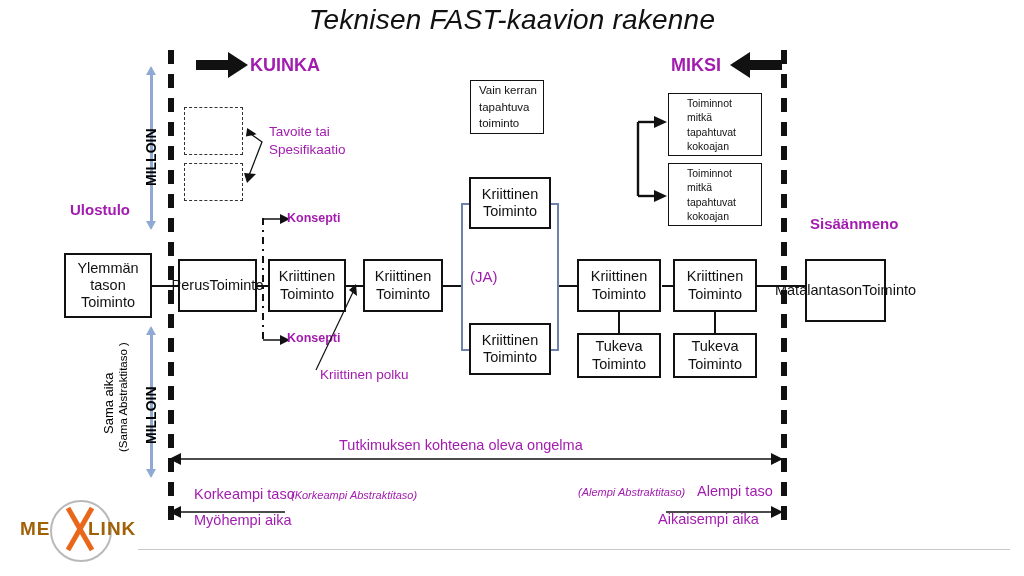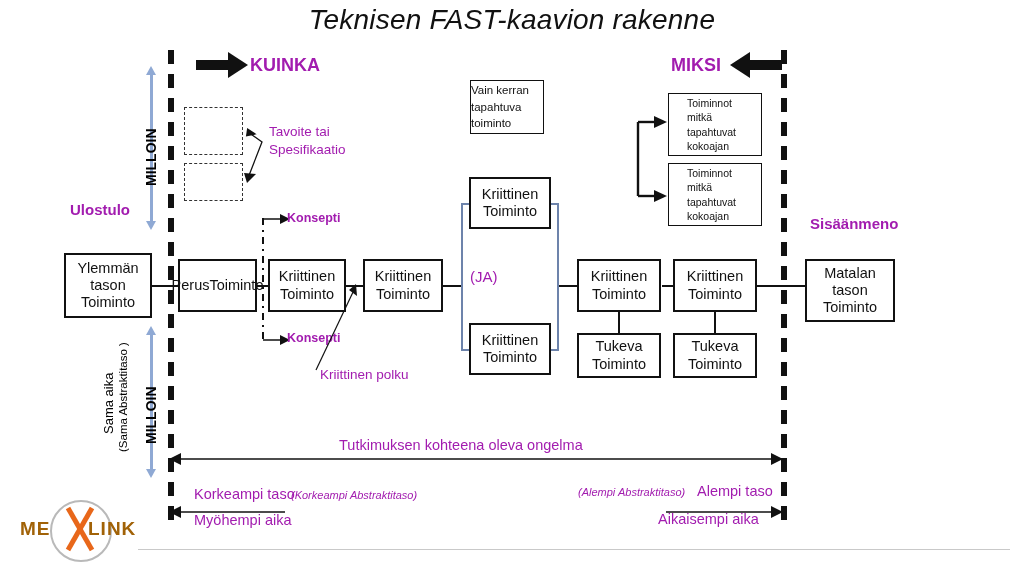--- a/index.html
+++ b/index.html
@@ -14,21 +14,21 @@
   
   .box{position:absolute;box-sizing:border-box;background:#fff;
        border:2.5px solid #111;display:flex;align-items:center;
        justify-content:center;text-align:center;line-height:1.18;
        font-size:14.5px;color:#111;}
   .box.thin{border-width:1.2px;}
   .box.dashed{border:1.4px dashed #333;}
   .box.small{font-size:10.5px;line-height:1.38;text-align:left;
              justify-content:flex-start;padding-left:18px;}
   .box.smallc{font-size:11.5px;line-height:1.45;text-align:left;
-             justify-content:flex-start;}
+             justify-content:flex-start;padding-left:8px;}
 
   
   .lbl{position:absolute;font-size:14px;color:#a21caf;white-space:nowrap;}
   .lbl.b{font-weight:bold;}
   .lbl.big{font-size:18px;font-weight:bold;}
   .lbl.sm{font-size:11px;font-style:italic;}
   .lbl.md{font-size:13.5px;}
   .vert{position:absolute;white-space:nowrap;transform-origin:0 0;
         font-weight:bold;font-size:14px;}
   .vertn{position:absolute;white-space:nowrap;transform-origin:0 0;
@@ -204,21 +204,21 @@
   <div class="box" style="left:577px;top:333px;width:84px;height:45px;flex-direction:column;">
     <span>Tukeva</span>
     <span>Toiminto</span>
   </div>
 
   <div class="box" style="left:673px;top:333px;width:84px;height:45px;flex-direction:column;">
     <span>Tukeva</span>
     <span>Toiminto</span>
   </div>
 
-  <div class="box" style="left:805px;top:259px;width:90px;height:63px;flex-direction:column;">
+  <div class="box" style="left:805px;top:259px;width:81px;height:63px;flex-direction:row;">
     <span>Matalan</span>
     <span>tason</span>
     <span>Toiminto</span>
   </div>
 
   <div class="box thin smallc" style="left:470px;top:80px;width:74px;height:54px;flex-direction:column;align-items:flex-start;justify-content:center;">
     <span>Vain kerran</span>
     <span>tapahtuva</span>
     <span>toiminto</span>
   </div>

